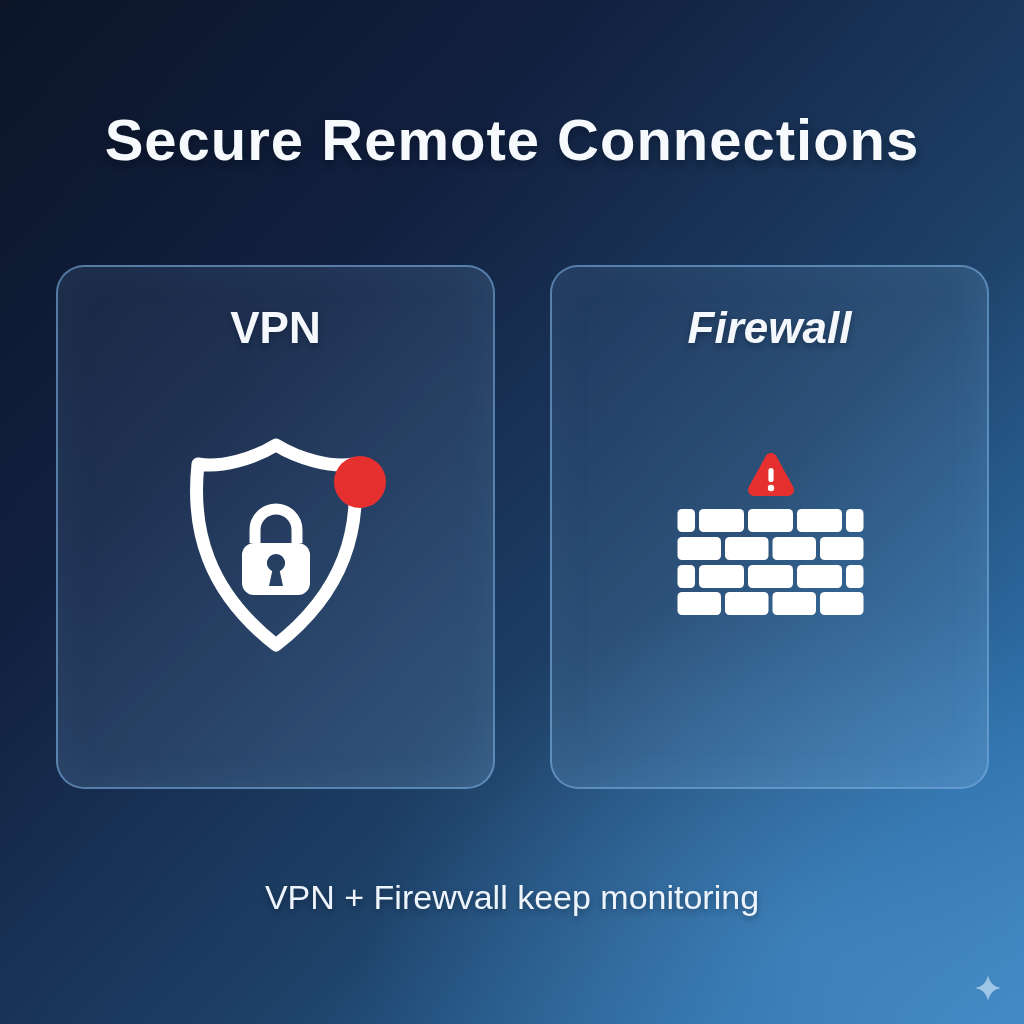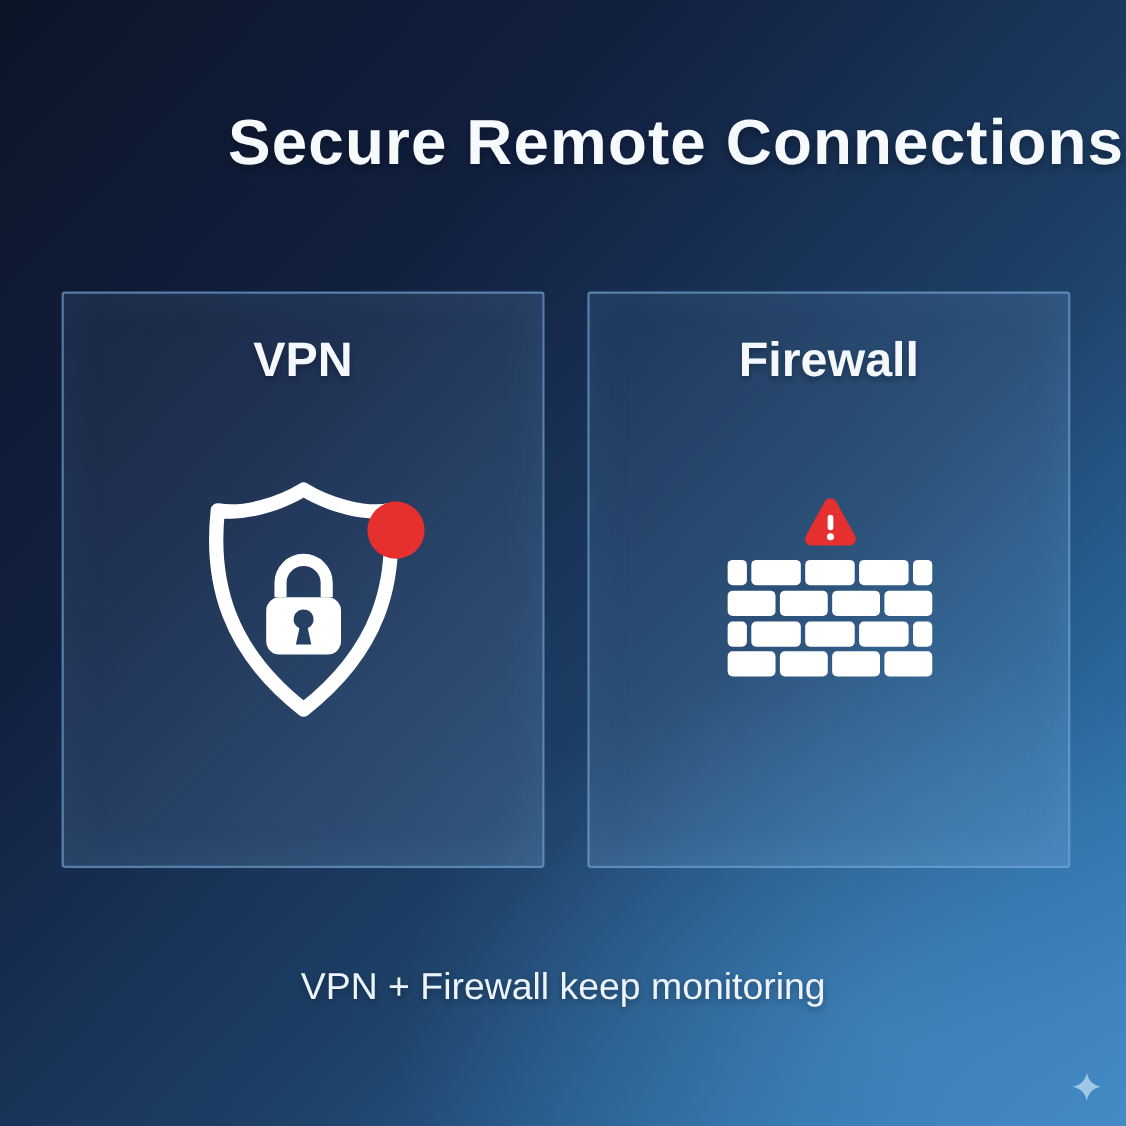--- a/index.html
+++ b/index.html
@@ -6,35 +6,35 @@
   .canvas{
     position:relative;
     width:1024px;height:1024px;
     overflow:hidden;
     font-family:"Liberation Sans", sans-serif;
     background-image:
       radial-gradient(640px 500px at 79% 92%, rgba(96,168,224,0.30), rgba(96,168,224,0) 70%),
       linear-gradient(133deg, #0c1528 0%, #122040 30%, #1e4269 62%, #2e6fa8 85%, #3f86c2 100%);
   }
   .page-title{
-    position:absolute;top:94px;left:0;right:0;margin:2px;
-    text-align:right;
+    position:absolute;top:94px;left:0;right:0;margin:12px;
+    text-align:center;
     font-size:58px;font-weight:700;letter-spacing:1px;
     color:#f7fafd;
     text-shadow:0 4px 9px rgba(3,10,22,0.45);
   }
   .card{
     position:absolute;top:265px;width:435px;height:520px;
-    border-radius:3px;
+    border-radius:28px;
     background:linear-gradient(133deg, rgba(125,178,228,0.09), rgba(158,202,242,0.17));
     border:2px solid rgba(122,174,222,0.60);
     box-shadow:inset 0 0 46px rgba(140,195,240,0.07);
   }
   .card-left{left:56px;}
-  .card-right{left:534px;}
+  .card-right{left:550px;font-style:italic;}
   .card-title{
     margin:0;padding-top:36px;text-align:center;
     font-size:44px;font-weight:700;color:#f4f8fc;
     text-shadow:0 3px 6px rgba(5,14,28,0.35);
   }
   .icon-wrap{
     position:absolute;left:50%;transform:translateX(-50%);
   }
   .shield-wrap{top:168px;}
   .firewall-wrap{top:178px;}
@@ -107,20 +107,20 @@
           <rect x="7.5" y="147" width="43.5" height="23" rx="4.5"></rect>
           <rect x="55" y="147" width="43.5" height="23" rx="4.5"></rect>
           <rect x="102.5" y="147" width="43.5" height="23" rx="4.5"></rect>
           <rect x="150" y="147" width="43.5" height="23" rx="4.5"></rect>
         </g>
       </svg>
     </div>
   </section>
 
   <div class="footer-text">
-    <div>VPN + Firewall keep monitoring</div>
+    <div>VPN + Firewvall keep monitoring</div>
   </div>
 
   <svg class="sparkle" viewBox="0 0 26 26">
     <path d="M13,0 C14.5,7.5 18.5,11.5 26,13 C18.5,14.5 14.5,18.5 13,26 C11.5,18.5 7.5,14.5 0,13 C7.5,11.5 11.5,7.5 13,0 Z" fill="#a9cde9" opacity="0.9"></path>
   </svg>
 
 </div>
 
 </body></html>

